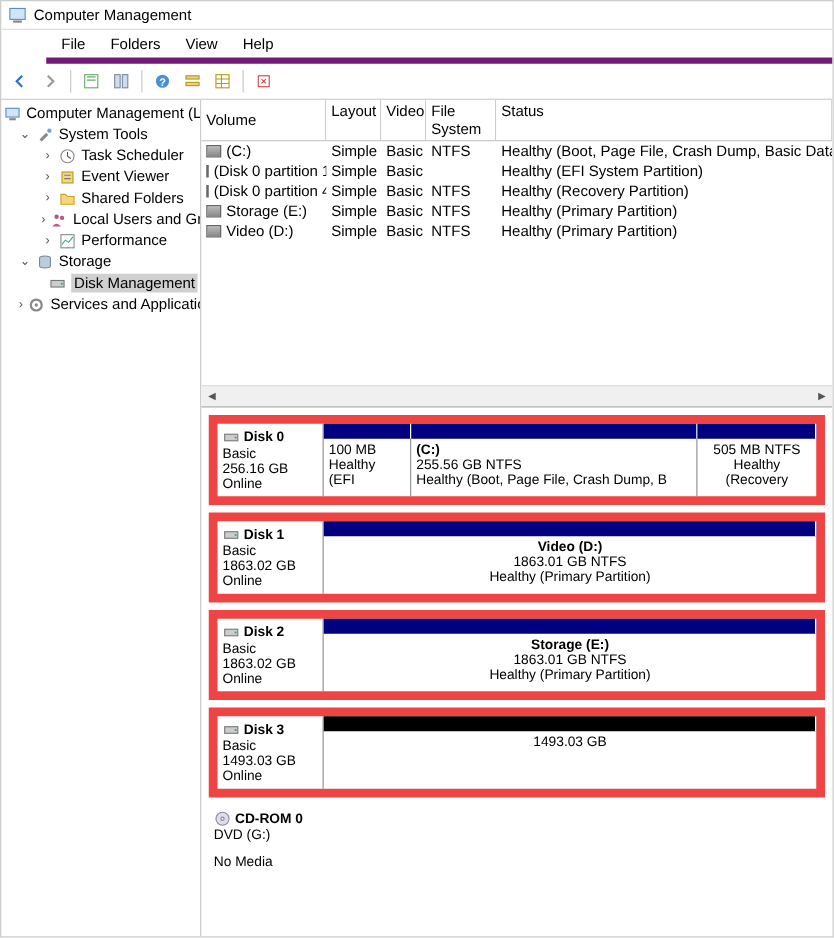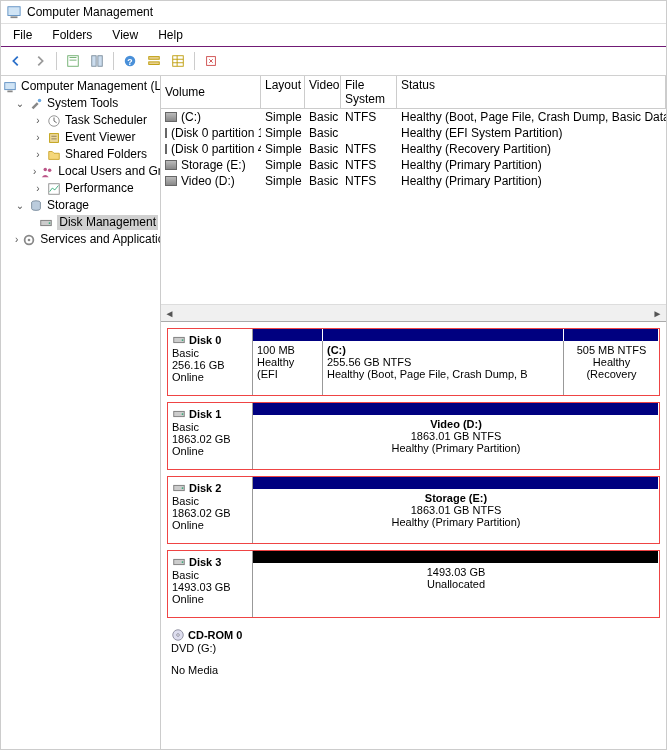--- a/index.html
+++ b/index.html
@@ -21,21 +21,22 @@
   border-bottom: 1px solid #e0e0e0;
 }
 .app-icon {
   width: 14px; height: 14px;
   display: inline-flex; align-items: center; justify-content: center;
 }
 .menubar {
   display: flex;
   gap: 4px;
   padding: 2px 4px;
-  border-bottom: 1px solid #701a75;
+  border-bottom: 5px solid #701a75;
+  margin-left: 36px;
 }
 .menubar span {
   padding: 2px 8px;
   cursor: default;
 }
 .toolbar {
   display: flex;
   align-items: center;
   gap: 2px;
   padding: 3px 4px;
@@ -120,21 +121,21 @@
   justify-content: space-between;
 }
 .hscroll .arrow { width: 17px; text-align: center; color: #555; font-size: 10px;}
 .disk-panel {
   flex: 1;
   overflow-y: auto;
   border-top: 1px solid #aaa;
 }
 .disk-row {
   display: flex;
-  border: 1px solid #ef4444;
+  border: 7px solid #ef4444;
   margin: 6px 6px 0 6px;
   min-height: 68px;
 }
 .disk-info {
   width: 85px;
   padding: 4px 4px;
   border-right: 1px solid #999;
   font-size: 11px;
 }
 .disk-info .dname { font-weight: bold; display:flex; align-items:center; gap:3px;}
@@ -511,21 +512,20 @@
               <div>1493.03 GB</div>
               <div>Online</div>
             </div>
             <div class="disk-parts">
               <div class="disk-bar">
                 <div style="background: rgb(0, 0, 0); flex: 1 1 0%; border-right: 1px solid rgb(255, 255, 255);"></div>
               </div>
               <div class="disk-body">
                 <div class="part" style="flex: 1 1 0%;">
                   <div>1493.03 GB</div>
-                  <div>Unallocated</div>
                 </div>
               </div>
             </div>
           </div>
         </div>
       <div class="disk-cdrom">
         <div class="dname">
             <span class="tree-icon">
               <svg viewBox="0 0 16 16">
                 <circle cx="8" cy="8" r="6" fill="#dde" stroke="#889"></circle>

